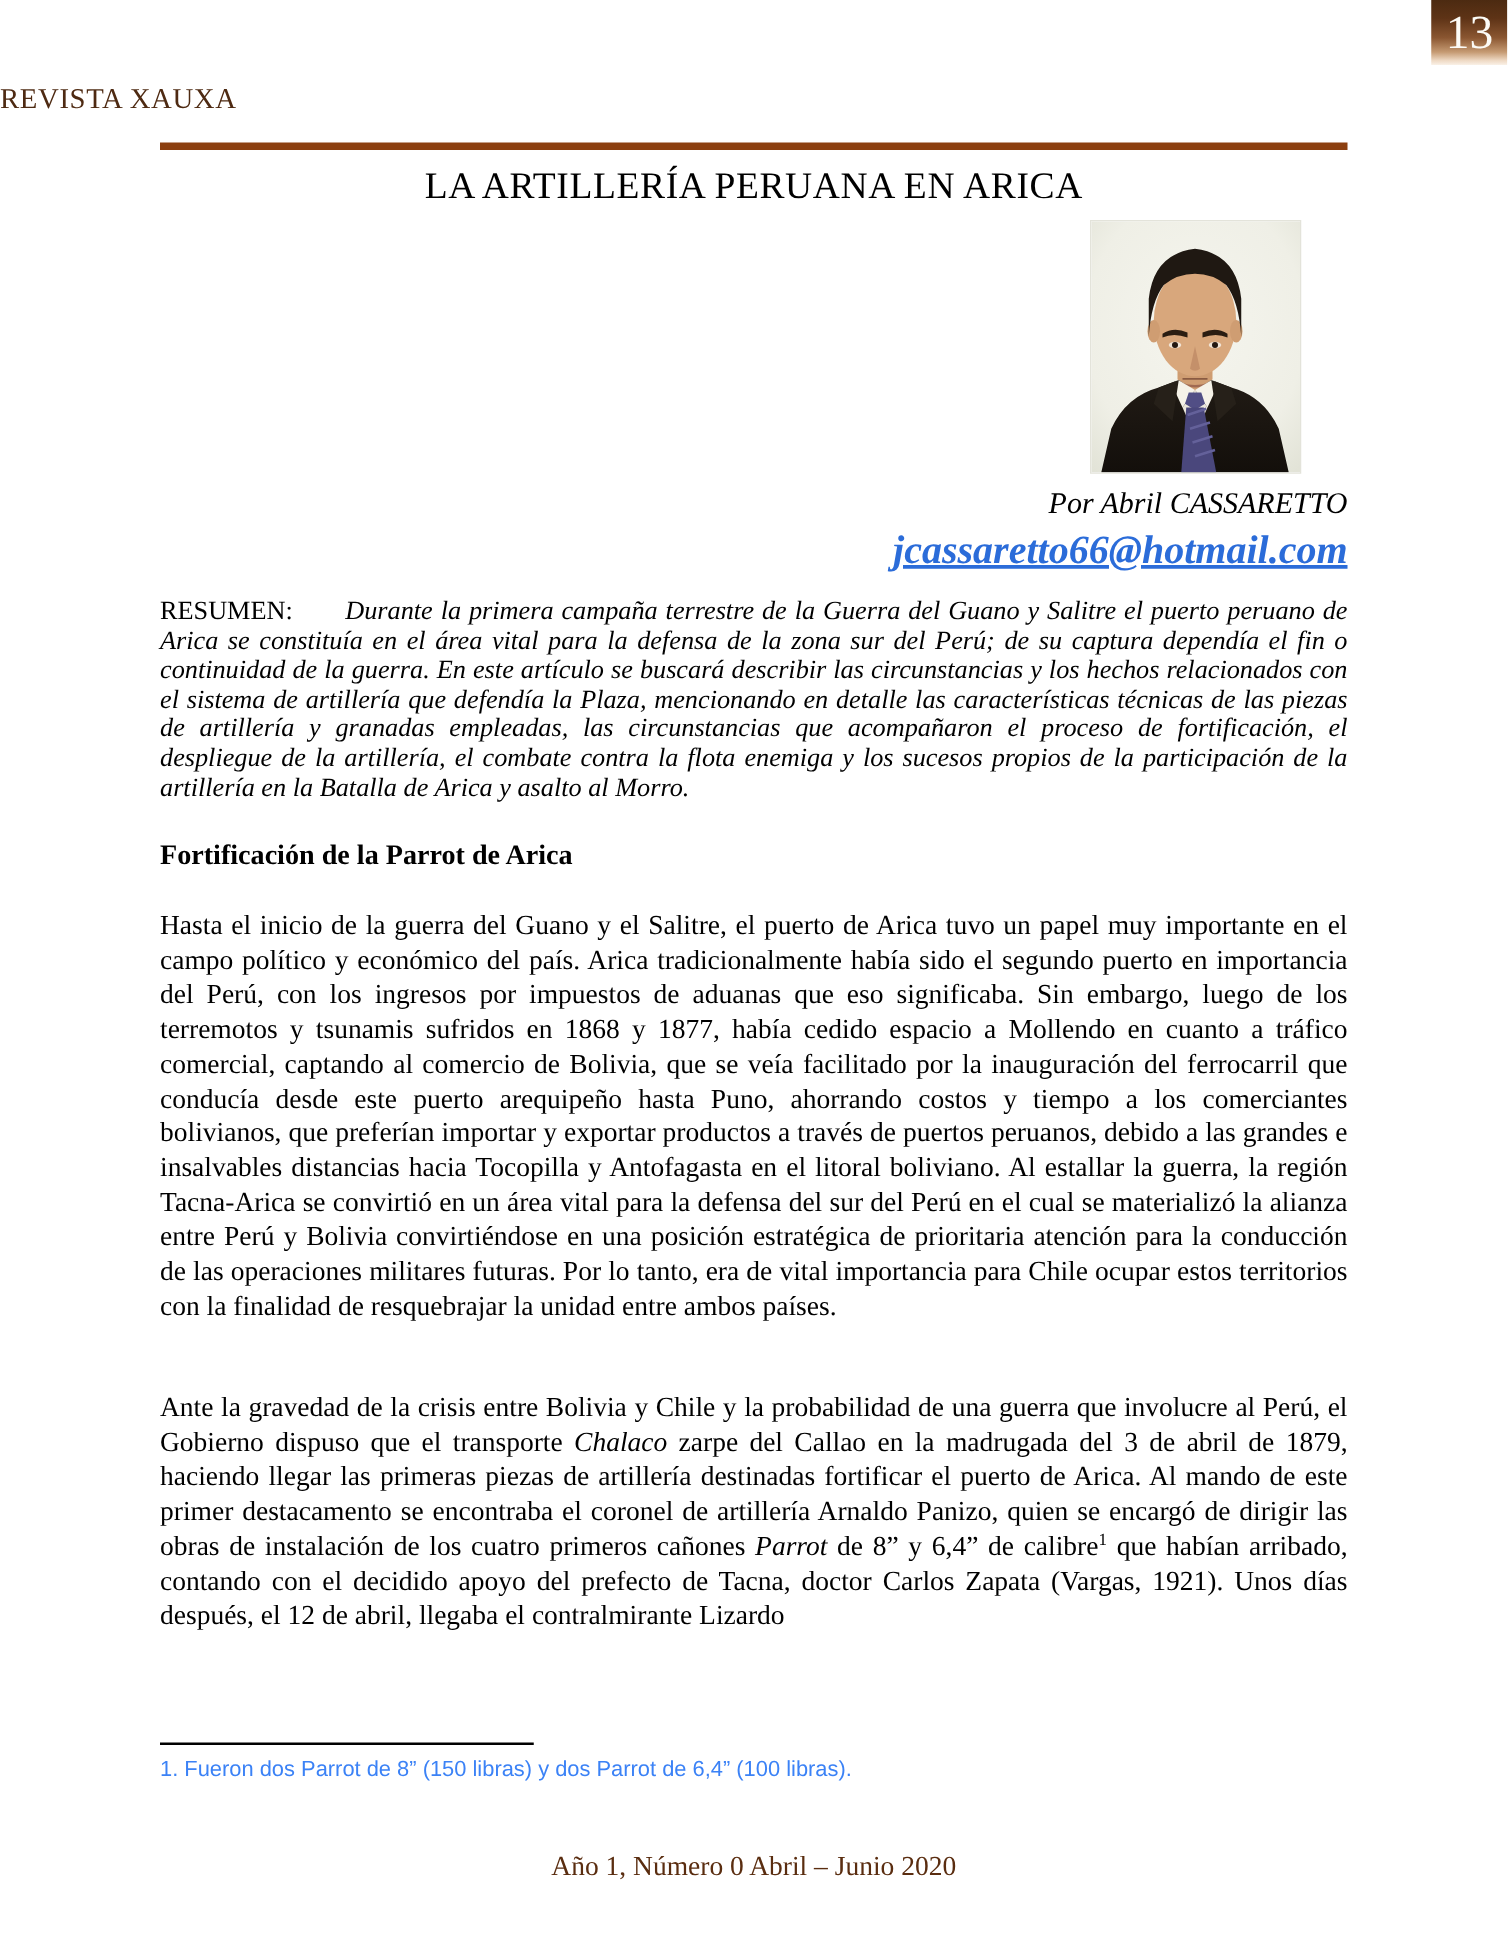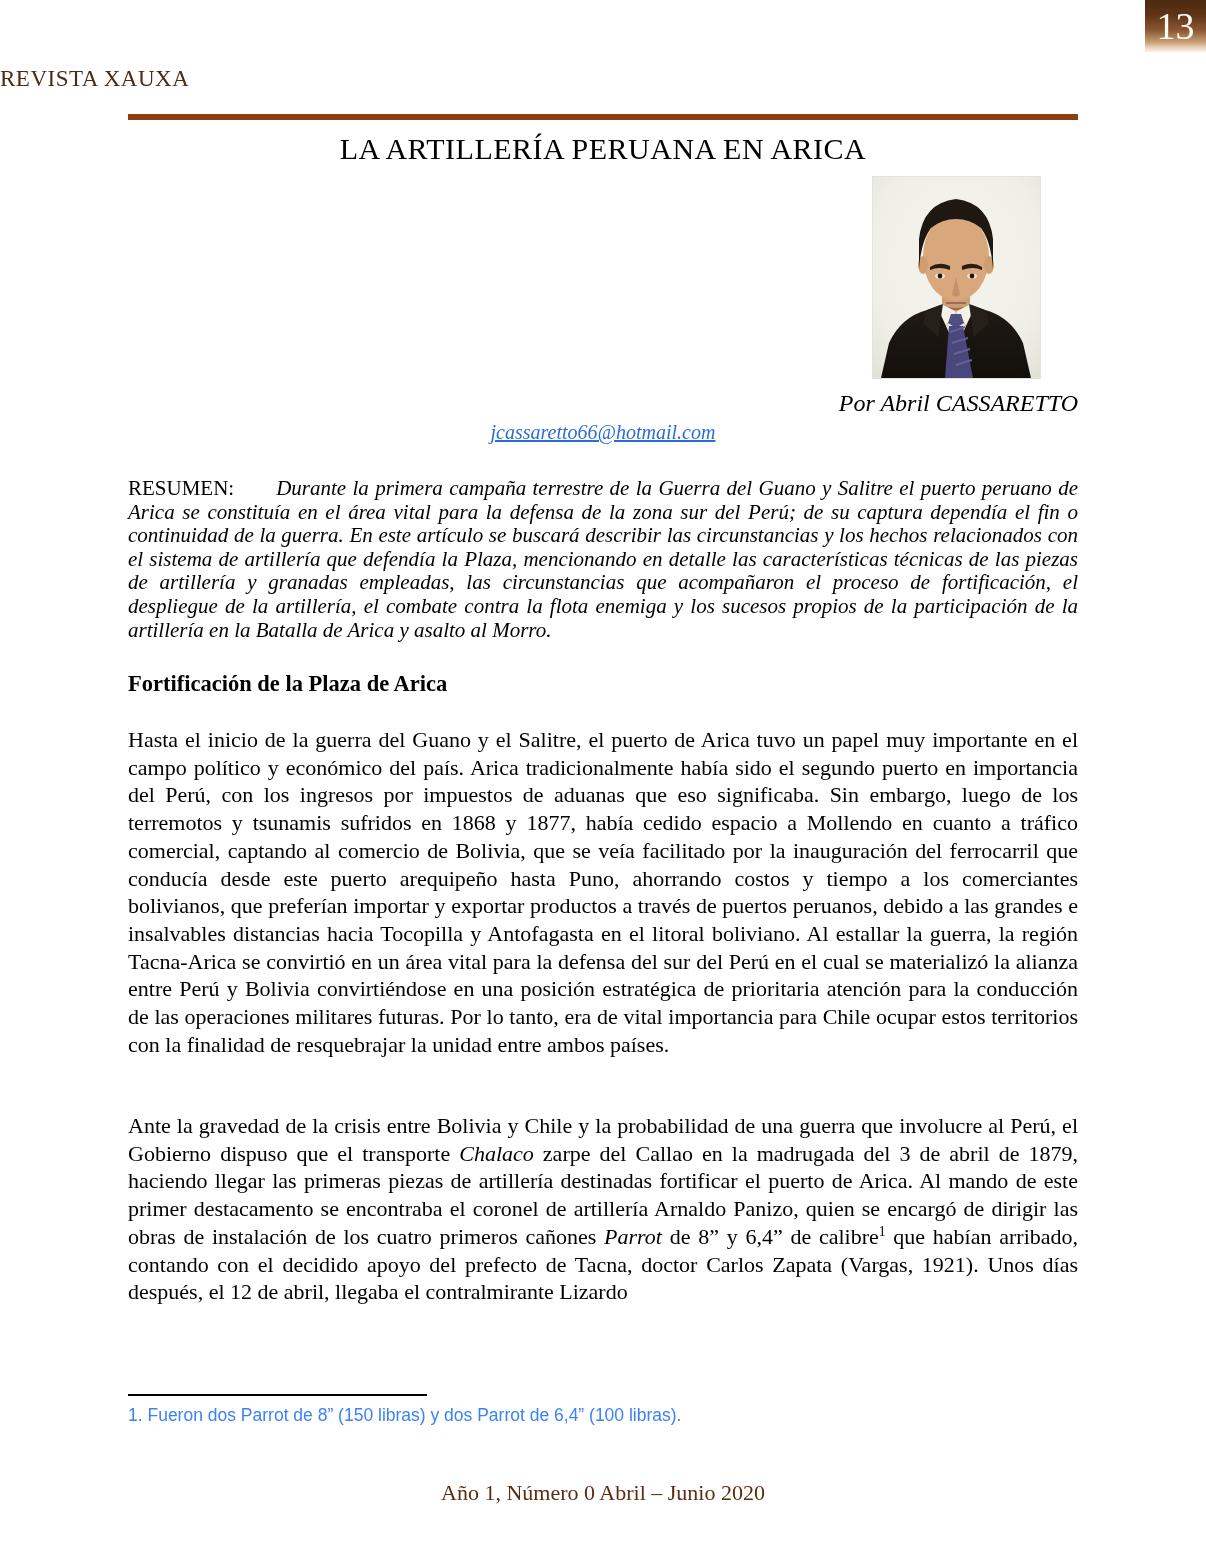--- a/index.html
+++ b/index.html
@@ -61,23 +61,24 @@
   .byline {
     position: absolute;
     top: 390px; left: 128px; width: 950px;
     text-align: right;
     font-style: italic;
     font-size: 24px;
   }
   .email-line {
     position: absolute;
     top: 421px; left: 128px; width: 950px;
-    text-align: center;
+    text-align: right;
     font-style: italic;
-    font-size: 20px;
+    font-size: 32px;
+    font-weight: bold;
   }
   .email-line a {
     color: #2b6cd9;
     text-decoration: underline;
     cursor: pointer;
   }
 
   .abstract {
     position: absolute;
     top: 477px; left: 128px; width: 950px;
@@ -207,21 +208,21 @@
 
   <div class="byline">Por Abril CASSARETTO</div>
   <div class="email-line">
     <a>jcassaretto66@hotmail.com</a>
   </div>
 
   <p class="abstract">
     <span class="abstract-label">RESUMEN:</span><span class="tab"></span><span class="abstract-text">Durante la primera campaña terrestre de la Guerra del Guano y Salitre el puerto peruano de Arica se constituía en el área vital para la defensa de la zona sur del Perú; de su captura dependía el fin o continuidad de la guerra. En este artículo se buscará describir las circunstancias y los hechos relacionados con el sistema de artillería que defendía la Plaza, mencionando en detalle las características técnicas de las piezas de artillería y granadas empleadas, las circunstancias que acompañaron el proceso de fortificación, el despliegue de la artillería, el combate contra la flota enemiga y los sucesos propios de la participación de la artillería en la Batalla de Arica y asalto al Morro.</span>
   </p>
 
-  <h2 class="section-heading">Fortificación de la Plaza de Arica</h2>
+  <h2 class="section-heading">Fortificación de la Parrot de Arica</h2>
 
   <p class="body-para p1">Hasta el inicio de la guerra del Guano y el Salitre, el puerto de Arica tuvo un papel muy importante en el campo político y económico del país. Arica tradicionalmente había sido el segundo puerto en importancia del Perú, con los ingresos por impuestos de aduanas que eso significaba. Sin embargo, luego de los terremotos y tsunamis sufridos en 1868 y 1877, había cedido espacio a Mollendo en cuanto a tráfico comercial, captando al comercio de Bolivia, que se veía facilitado por la inauguración del ferrocarril que conducía desde este puerto arequipeño hasta Puno, ahorrando costos y tiempo a los comerciantes bolivianos, que preferían importar y exportar productos a través de puertos peruanos, debido a las grandes e insalvables distancias hacia Tocopilla y Antofagasta en el litoral boliviano. Al estallar la guerra, la región Tacna-Arica se convirtió en un área vital para la defensa del sur del Perú en el cual se materializó la alianza entre Perú y Bolivia convirtiéndose en una posición estratégica de prioritaria atención para la conducción de las operaciones militares futuras. Por lo tanto, era de vital importancia para Chile ocupar estos territorios con la finalidad de resquebrajar la unidad entre ambos países.</p>
 
   <p class="body-para p2"><span>Ante la gravedad de la crisis entre Bolivia y Chile y la probabilidad de una guerra que involucre al Perú, el Gobierno dispuso que el transporte </span><i>Chalaco</i><span> zarpe del Callao en la madrugada del 3 de abril de 1879, haciendo llegar las primeras piezas de artillería destinadas fortificar el puerto de Arica. Al mando de este primer destacamento se encontraba el coronel de artillería Arnaldo Panizo, quien se encargó de dirigir las obras de instalación de los cuatro primeros cañones </span><i>Parrot</i><span> de 8” y 6,4” de calibre</span><sup>1</sup><span> que habían arribado, contando con el decidido apoyo del prefecto de Tacna, doctor Carlos Zapata (Vargas, 1921). Unos días después, el 12 de abril, llegaba el contralmirante Lizardo</span></p>
 
   <div class="footnote-rule"></div>
   <div class="footnote">1. Fueron dos Parrot de 8” (150 libras) y dos Parrot de 6,4” (100 libras).</div>
 
   <div class="page-footer">Año 1, Número 0 Abril – Junio 2020</div>
 

